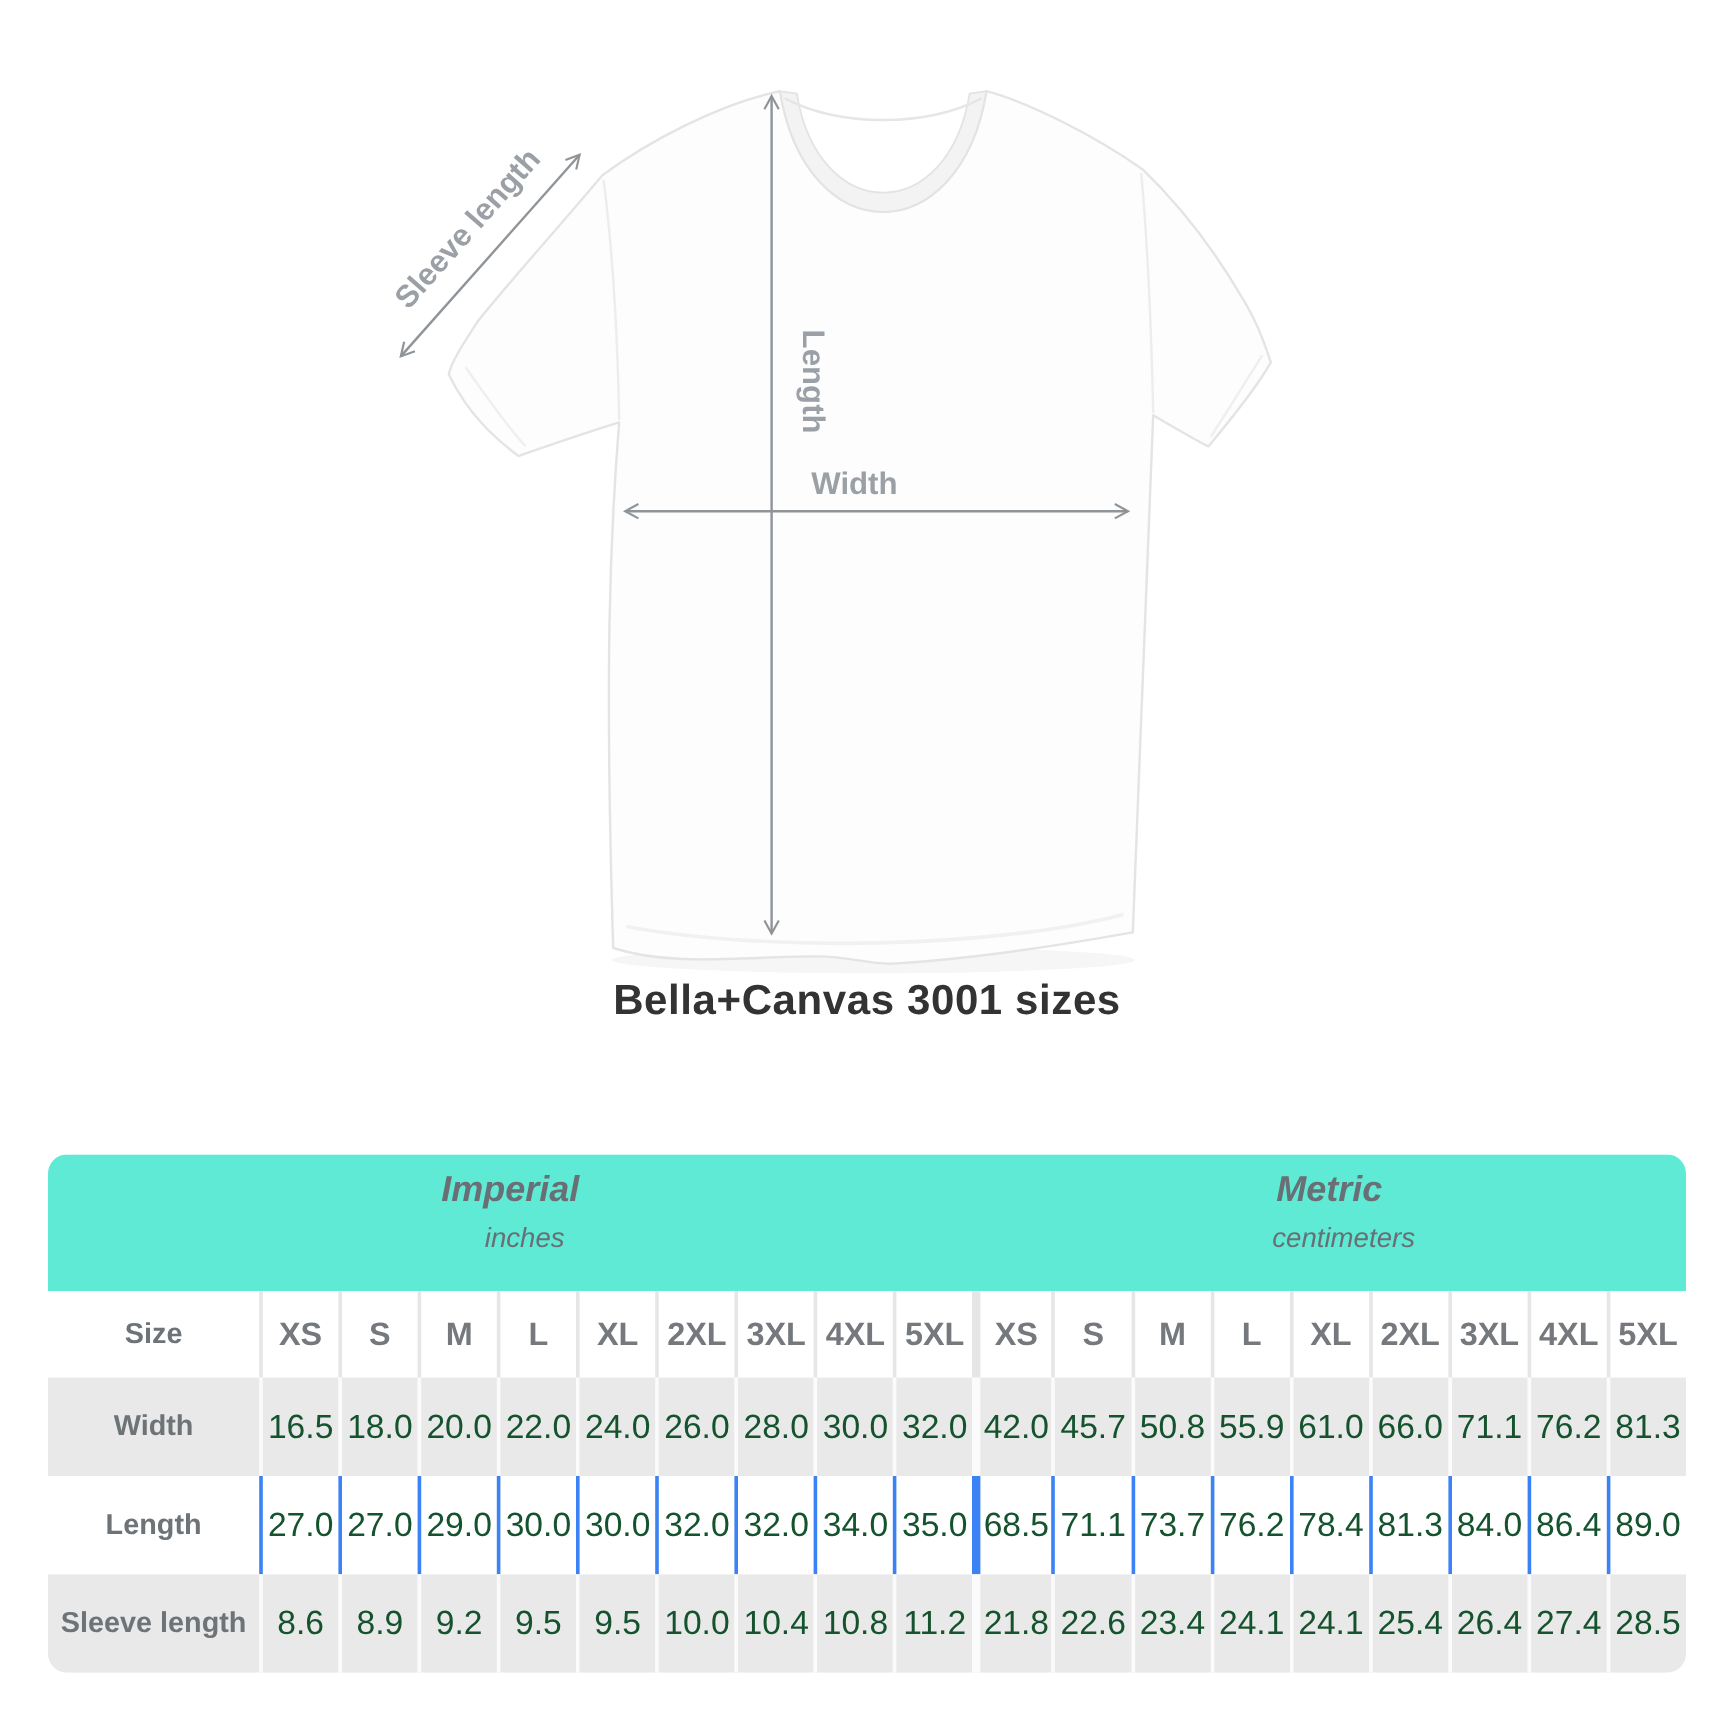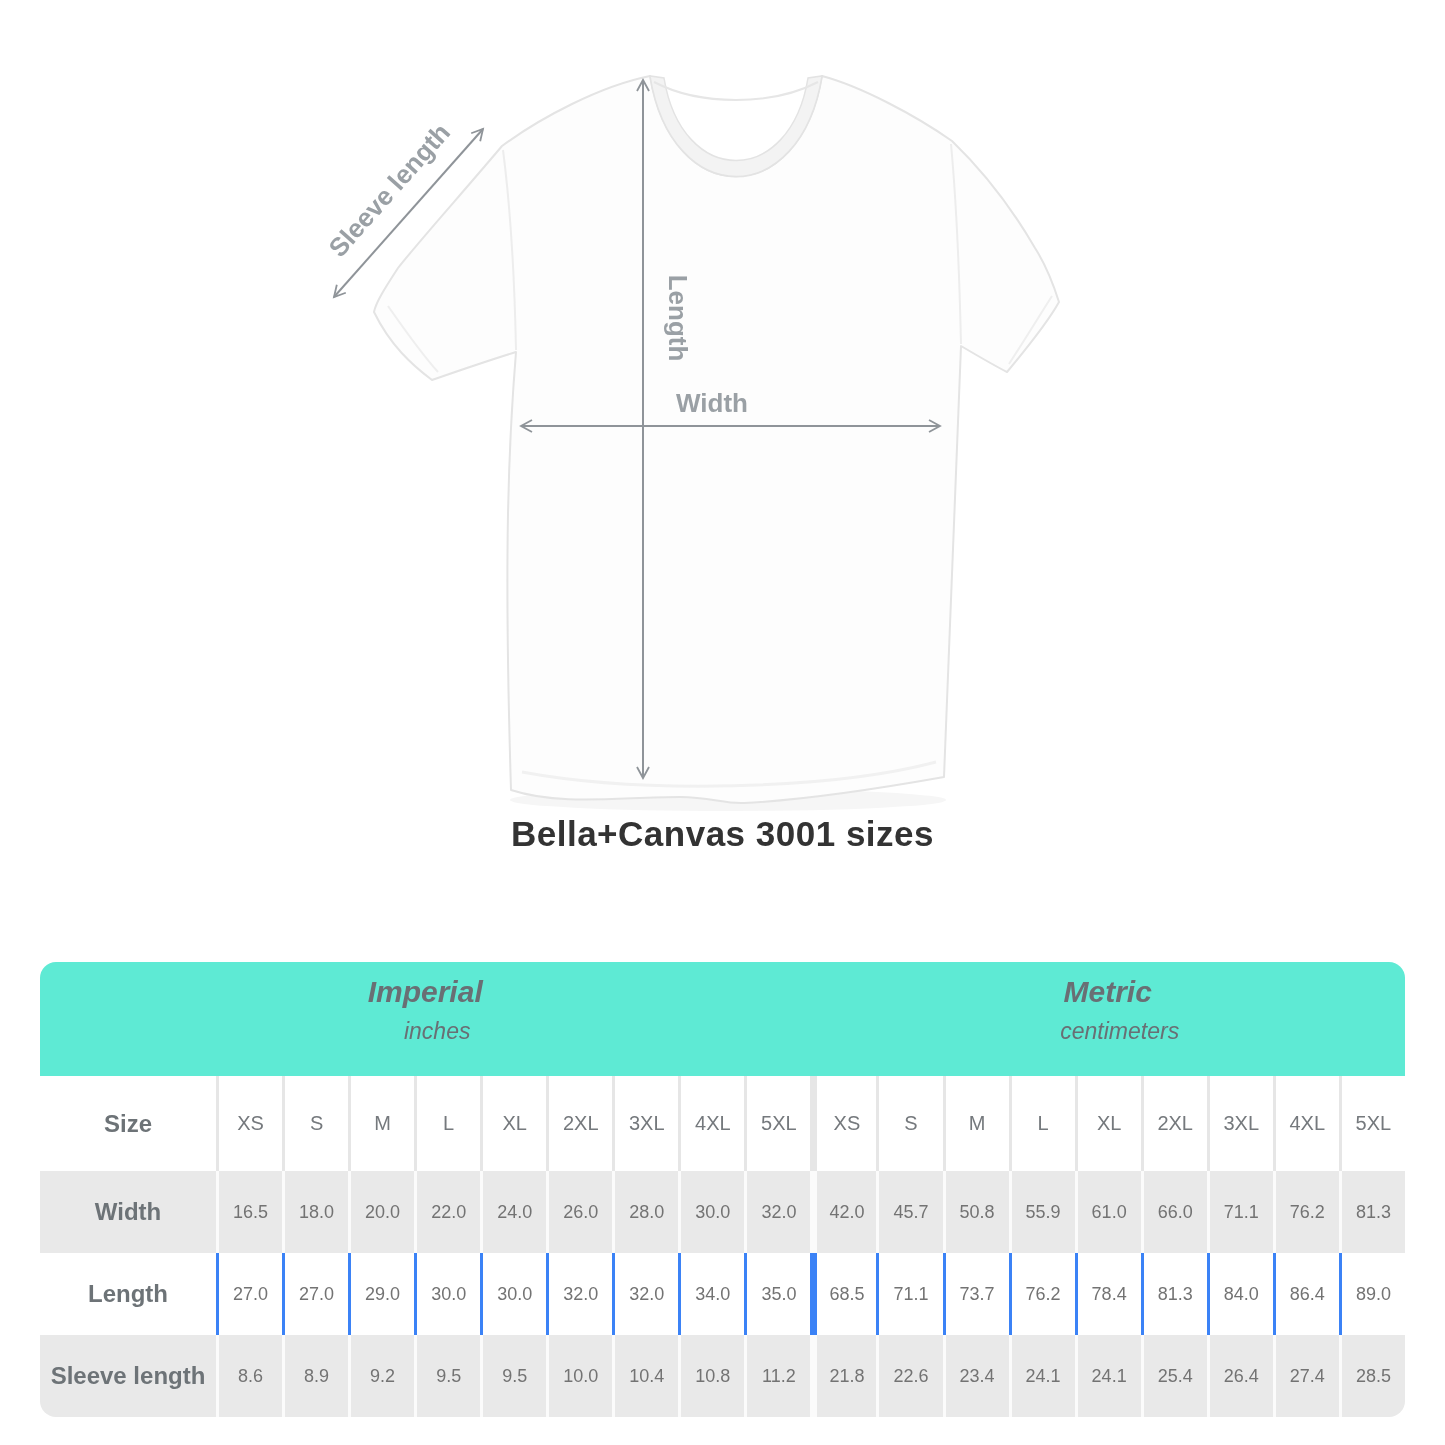--- a/index.html
+++ b/index.html
@@ -23,27 +23,27 @@
   .tablewrap{
     position:absolute;left:40px;top:962px;width:1365px;
     border-radius:16px;overflow:hidden;
   }
   table.sizechart{width:100%;border-collapse:separate;border-spacing:0;table-layout:fixed;}
   col.clabel{width:176px;}
   th,td{padding:0;text-align:center;vertical-align:middle;}
   tr.bandrow th{background:#5eead4;height:101px;vertical-align:top;padding-top:13px;}
   .gl{font-style:italic;font-weight:bold;font-size:30px;color:#696f74;}
   .gu{font-style:italic;font-weight:normal;font-size:23px;color:#696f74;margin-top:9px;margin-left:24px;}
-  tr.sizesrow th{height:95px;background:#fff;}
-  th.sz{font-weight:normal;color:#75797d;font-size:20px;}
+  tr.sizesrow th{height:72px;background:#fff;}
+  th.sz{font-weight:bold;color:#75797d;font-size:27px;}
   th.lbl{font-weight:bold;color:#6d7377;font-size:24px;}
   tbody tr th,tbody tr td{height:82px;}
   tr.g th,tr.g td{background:#e9e9e9;}
   tr.w th,tr.w td{background:#ffffff;}
-  td.val{font-size:18px;color:#737373;font-weight:normal;}
+  td.val{font-size:28px;color:#14532d;font-weight:normal;}
   
   tr.sizesrow th.sz{border-left:3px solid #e6e6e6;}
   tr.w td.val{border-left:3px solid #3b82f6;margin-left:34px;}
   tr.g td.val{border-left:3px solid #fbfbfb;}
   th.gsep,td.gsep{border-left-width:7px !important;}
 </style>
 </head>
 <body>
 
 <div class="page">

